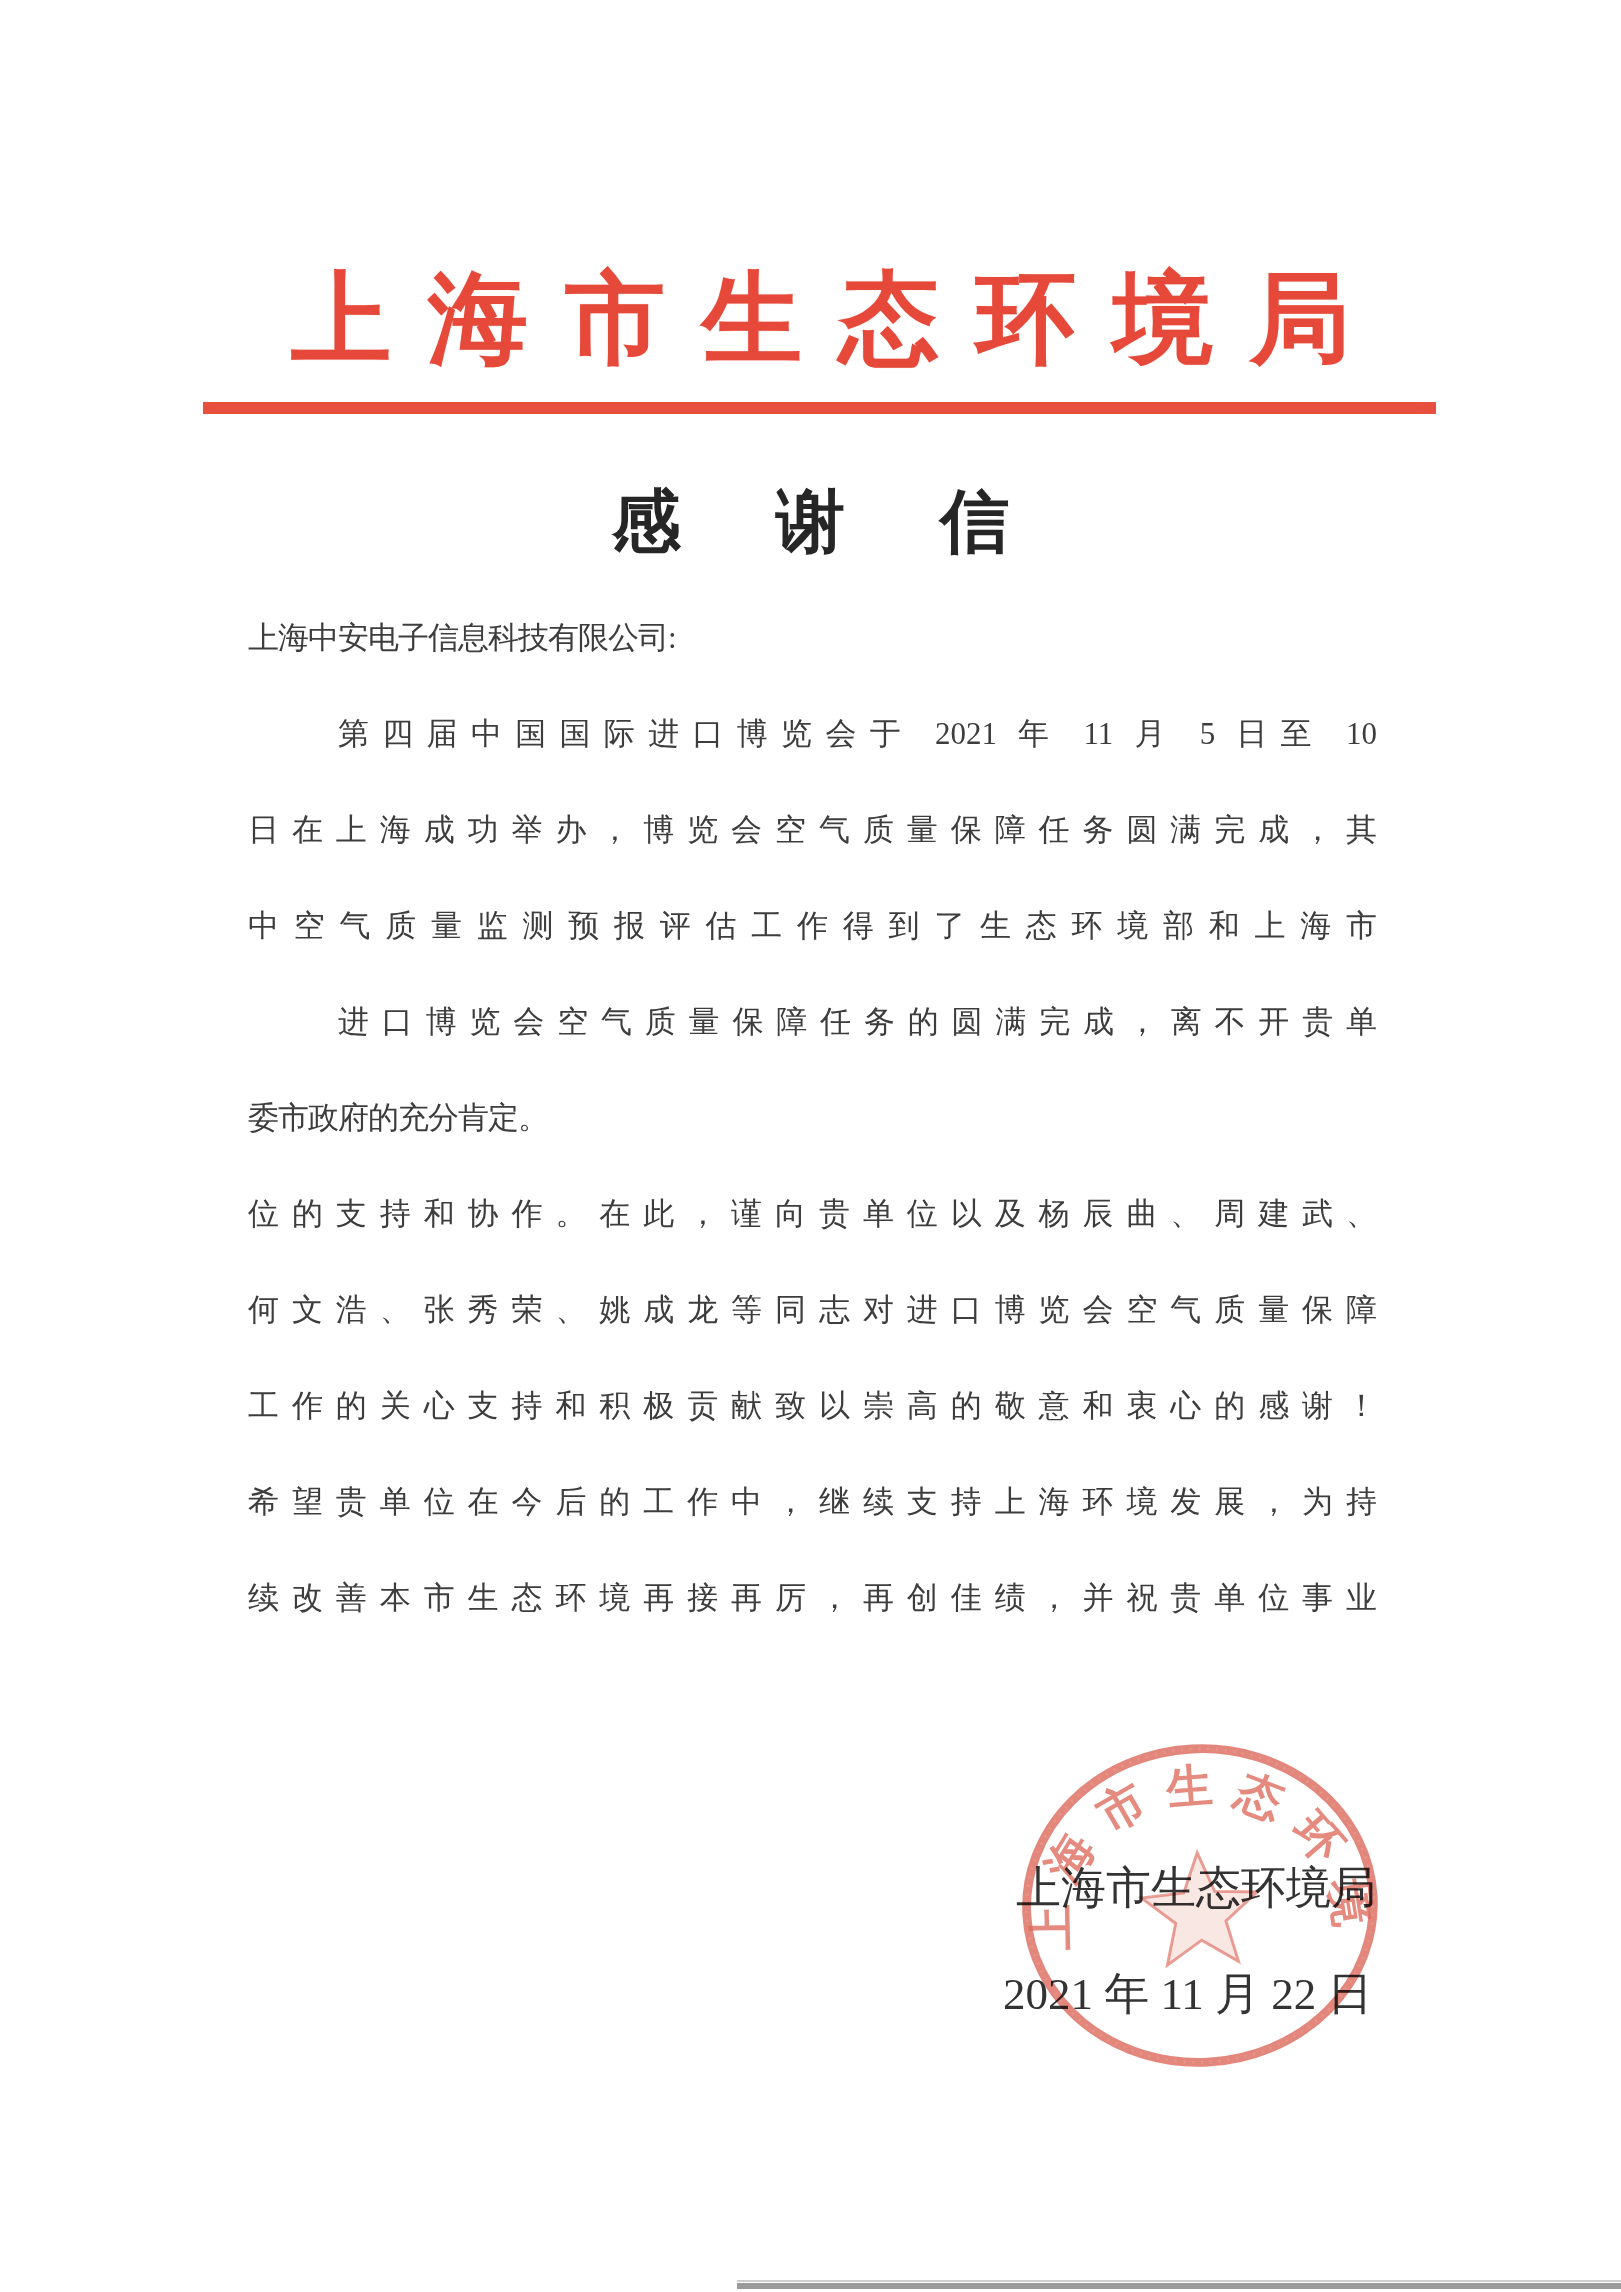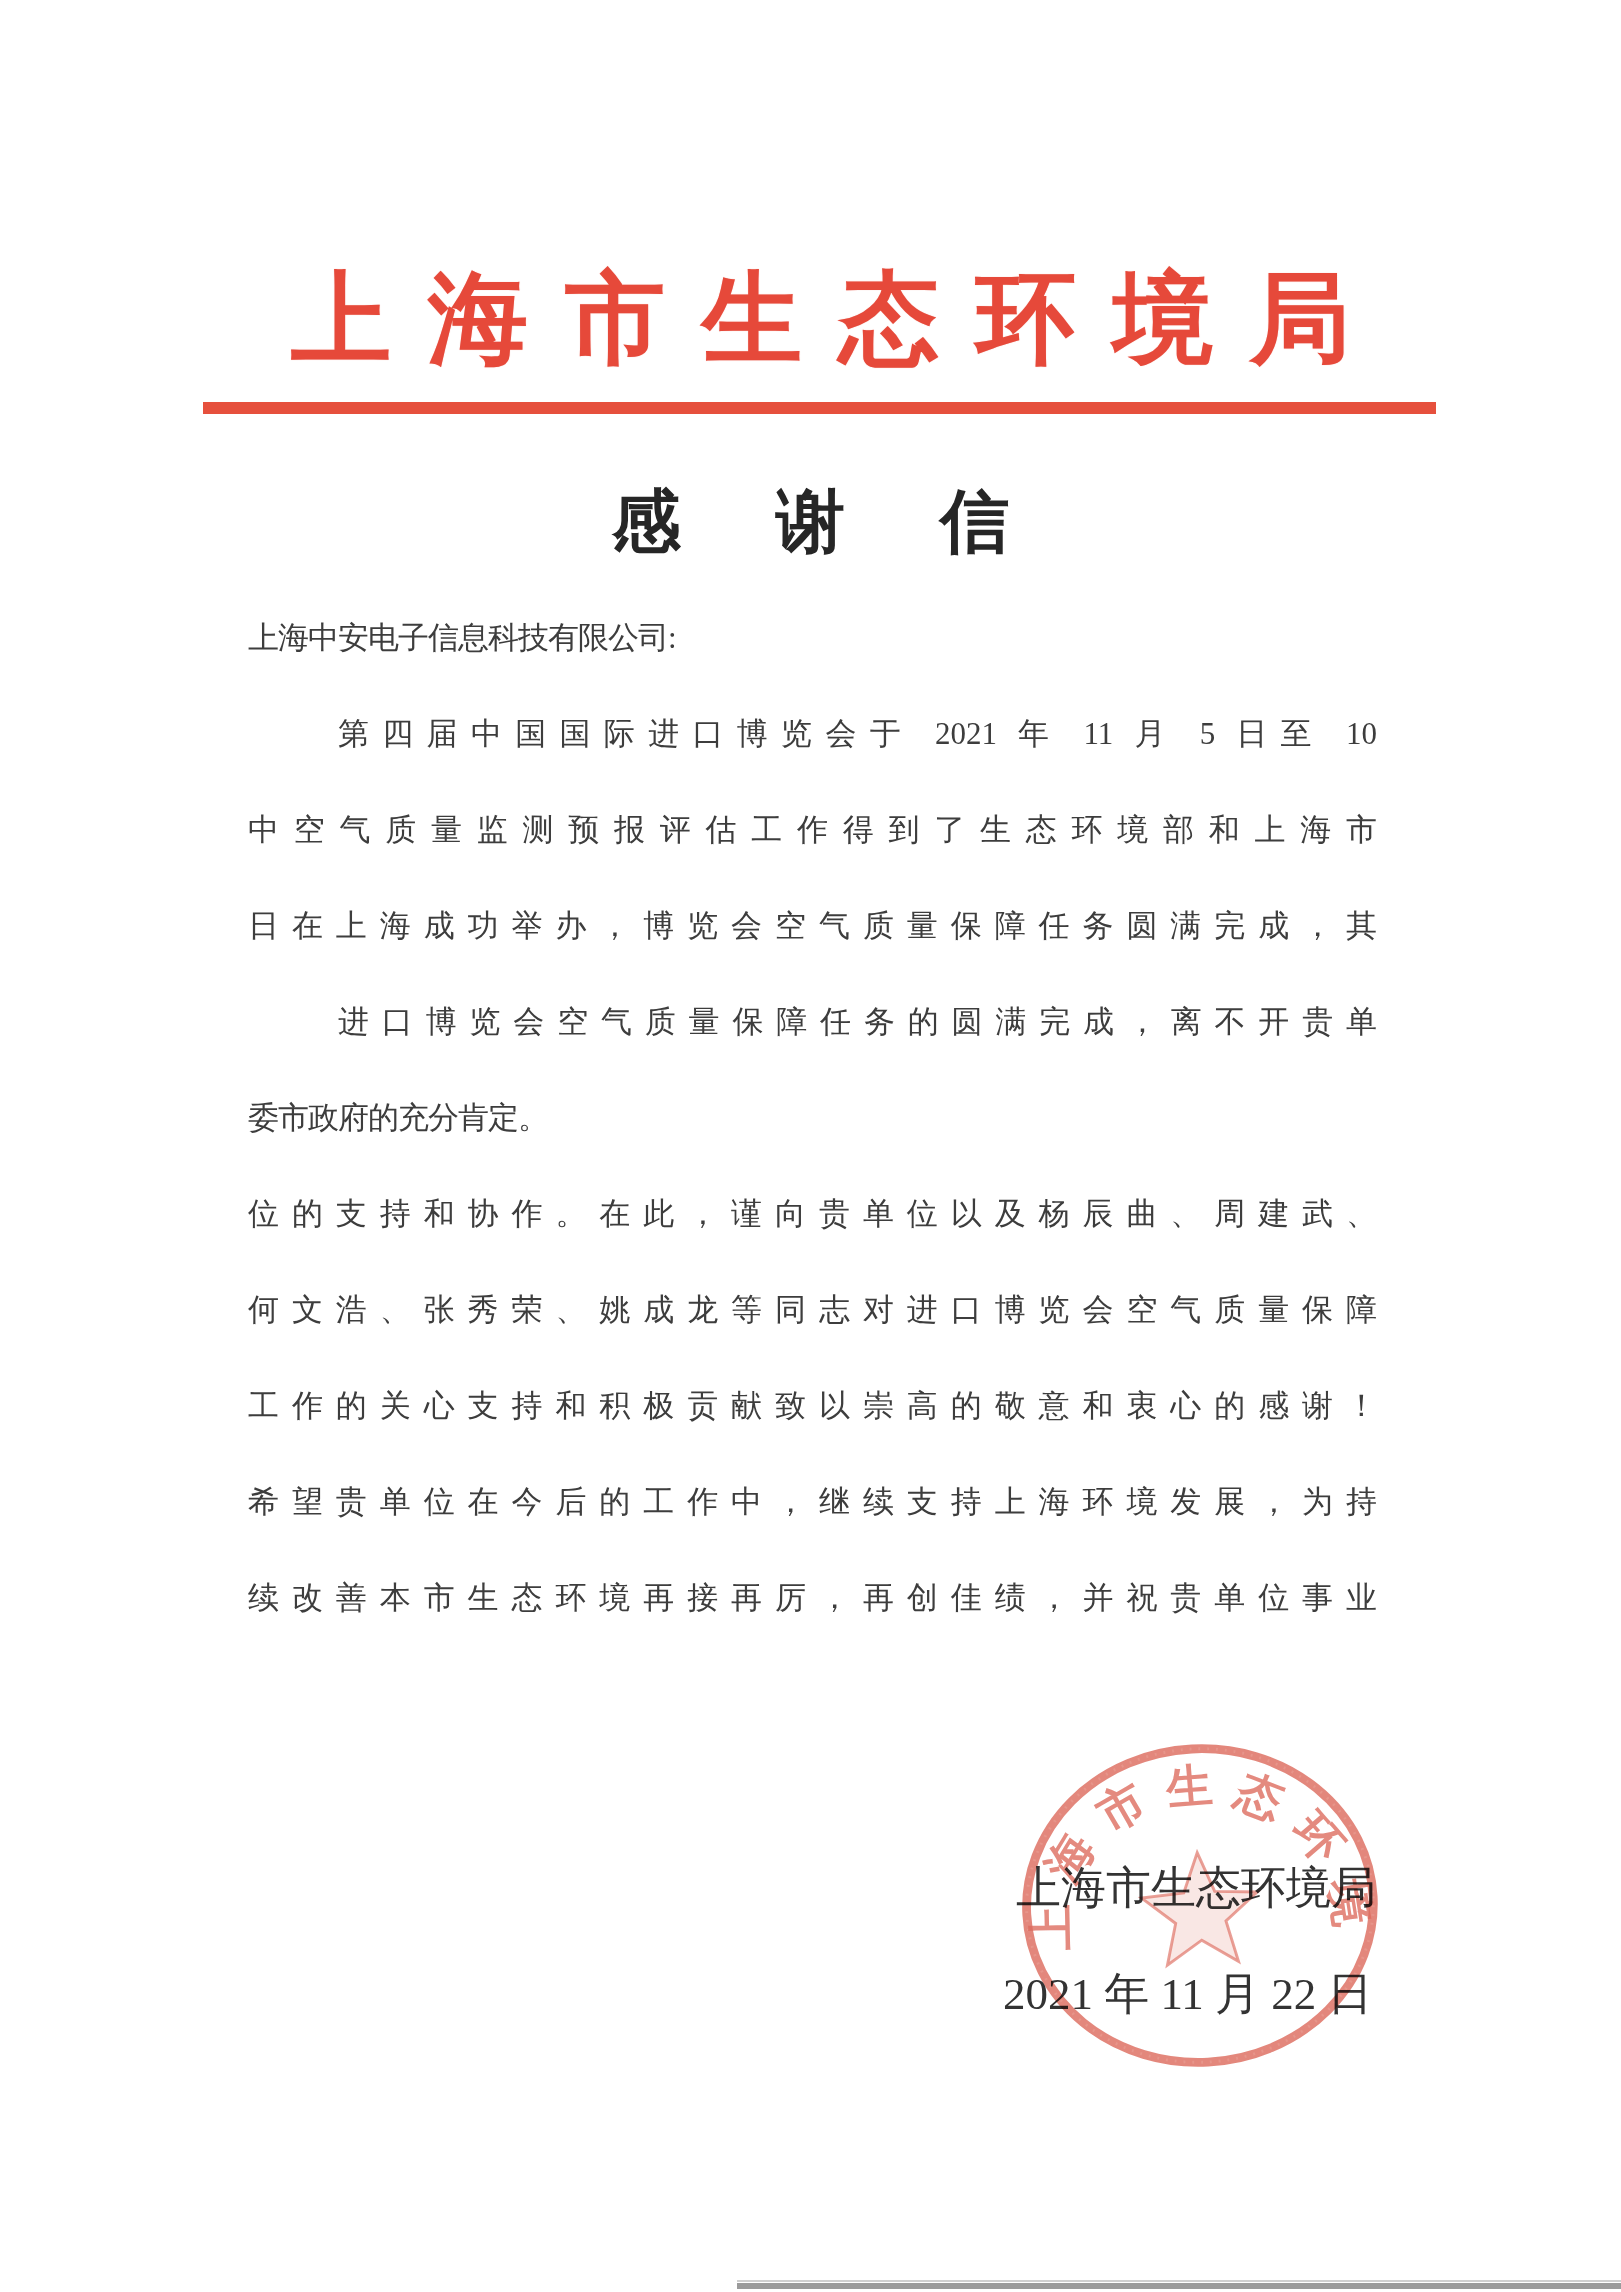--- a/index.html
+++ b/index.html
@@ -108,22 +108,22 @@
   <div class="agency-title">上海市生态环境局</div>
 
   <div class="red-rule"></div>
 
   <div class="letter-title">感 谢 信</div>
 
   <div class="letter-body">
     <div class="body-line">上海中安电子信息科技有限公司:</div>
     <div id="body-lines">
         <div class="body-line indent justify">第四届中国国际进口博览会于 2021 年 11 月 5 日至 10</div>
+        <div class="body-line justify">日在上海成功举办，博览会空气质量保障任务圆满完成，其</div>
         <div class="body-line justify">中空气质量监测预报评估工作得到了生态环境部和上海市</div>
-        <div class="body-line justify">日在上海成功举办，博览会空气质量保障任务圆满完成，其</div>
         <div class="body-line indent justify">进口博览会空气质量保障任务的圆满完成，离不开贵单</div>
         <div class="body-line">委市政府的充分肯定。</div>
         <div class="body-line justify">位的支持和协作。在此，谨向贵单位以及杨辰曲、周建武、</div>
         <div class="body-line justify">何文浩、张秀荣、姚成龙等同志对进口博览会空气质量保障</div>
         <div class="body-line justify">工作的关心支持和积极贡献致以崇高的敬意和衷心的感谢！</div>
         <div class="body-line justify">希望贵单位在今后的工作中，继续支持上海环境发展，为持</div>
         <div class="body-line justify">续改善本市生态环境再接再厉，再创佳绩，并祝贵单位事业</div>
       </div>
   </div>
 

